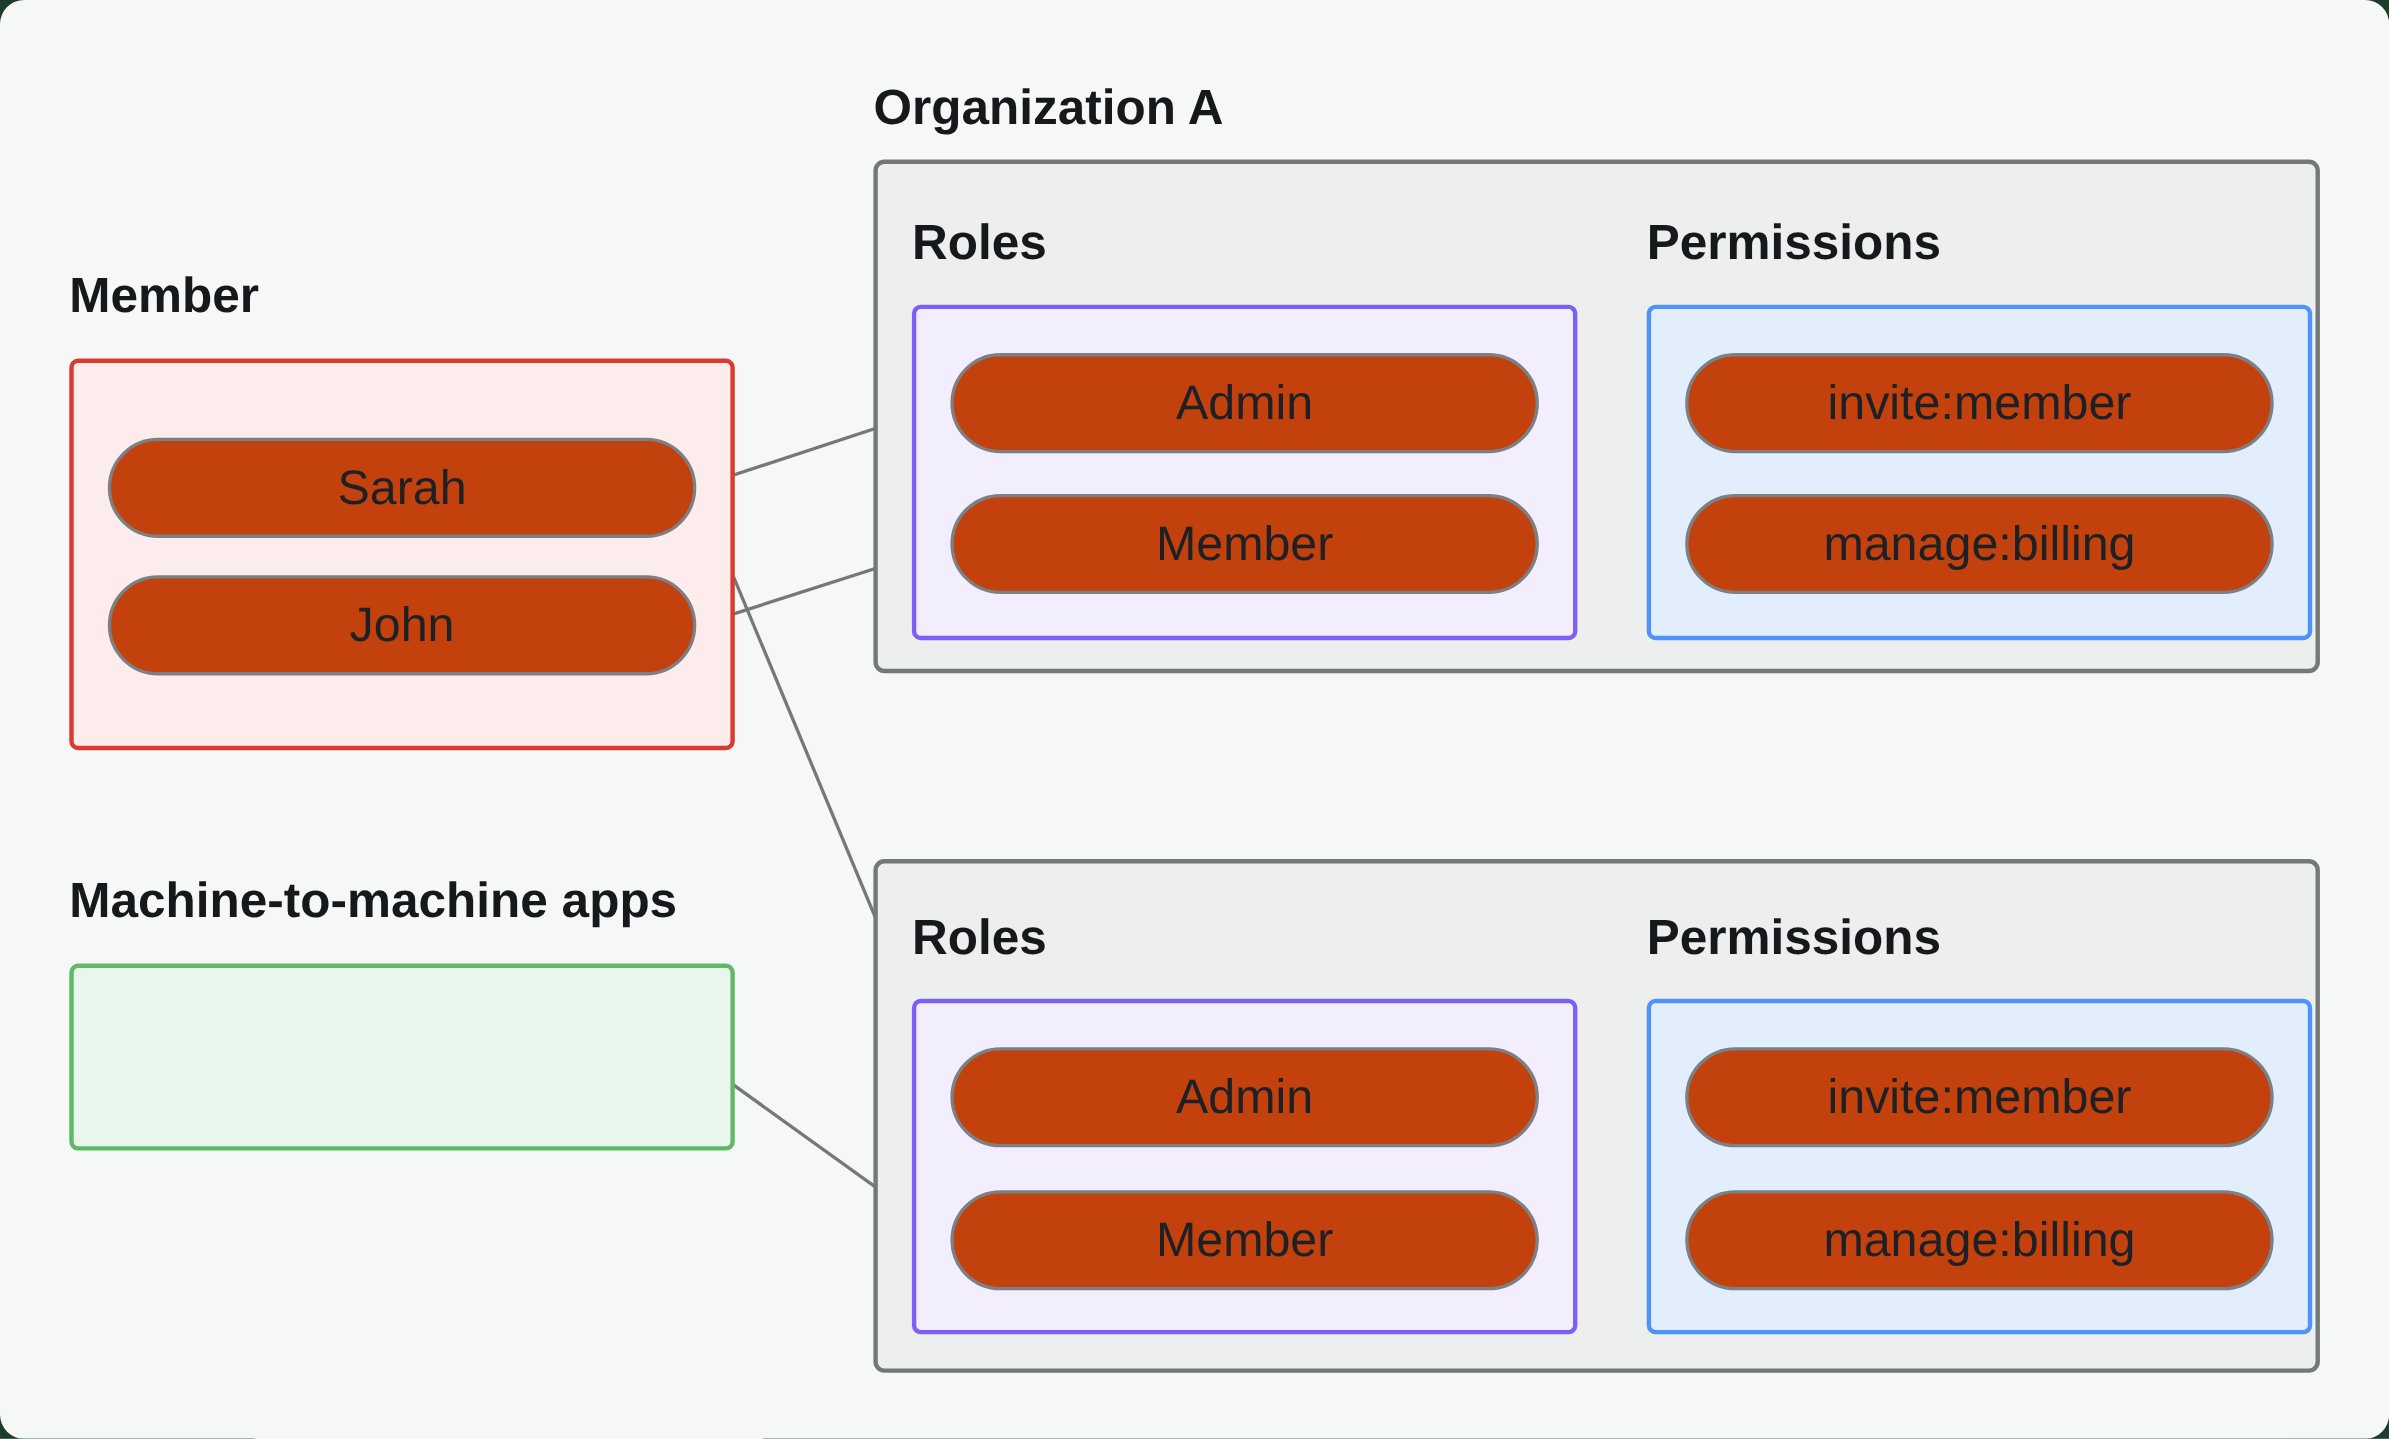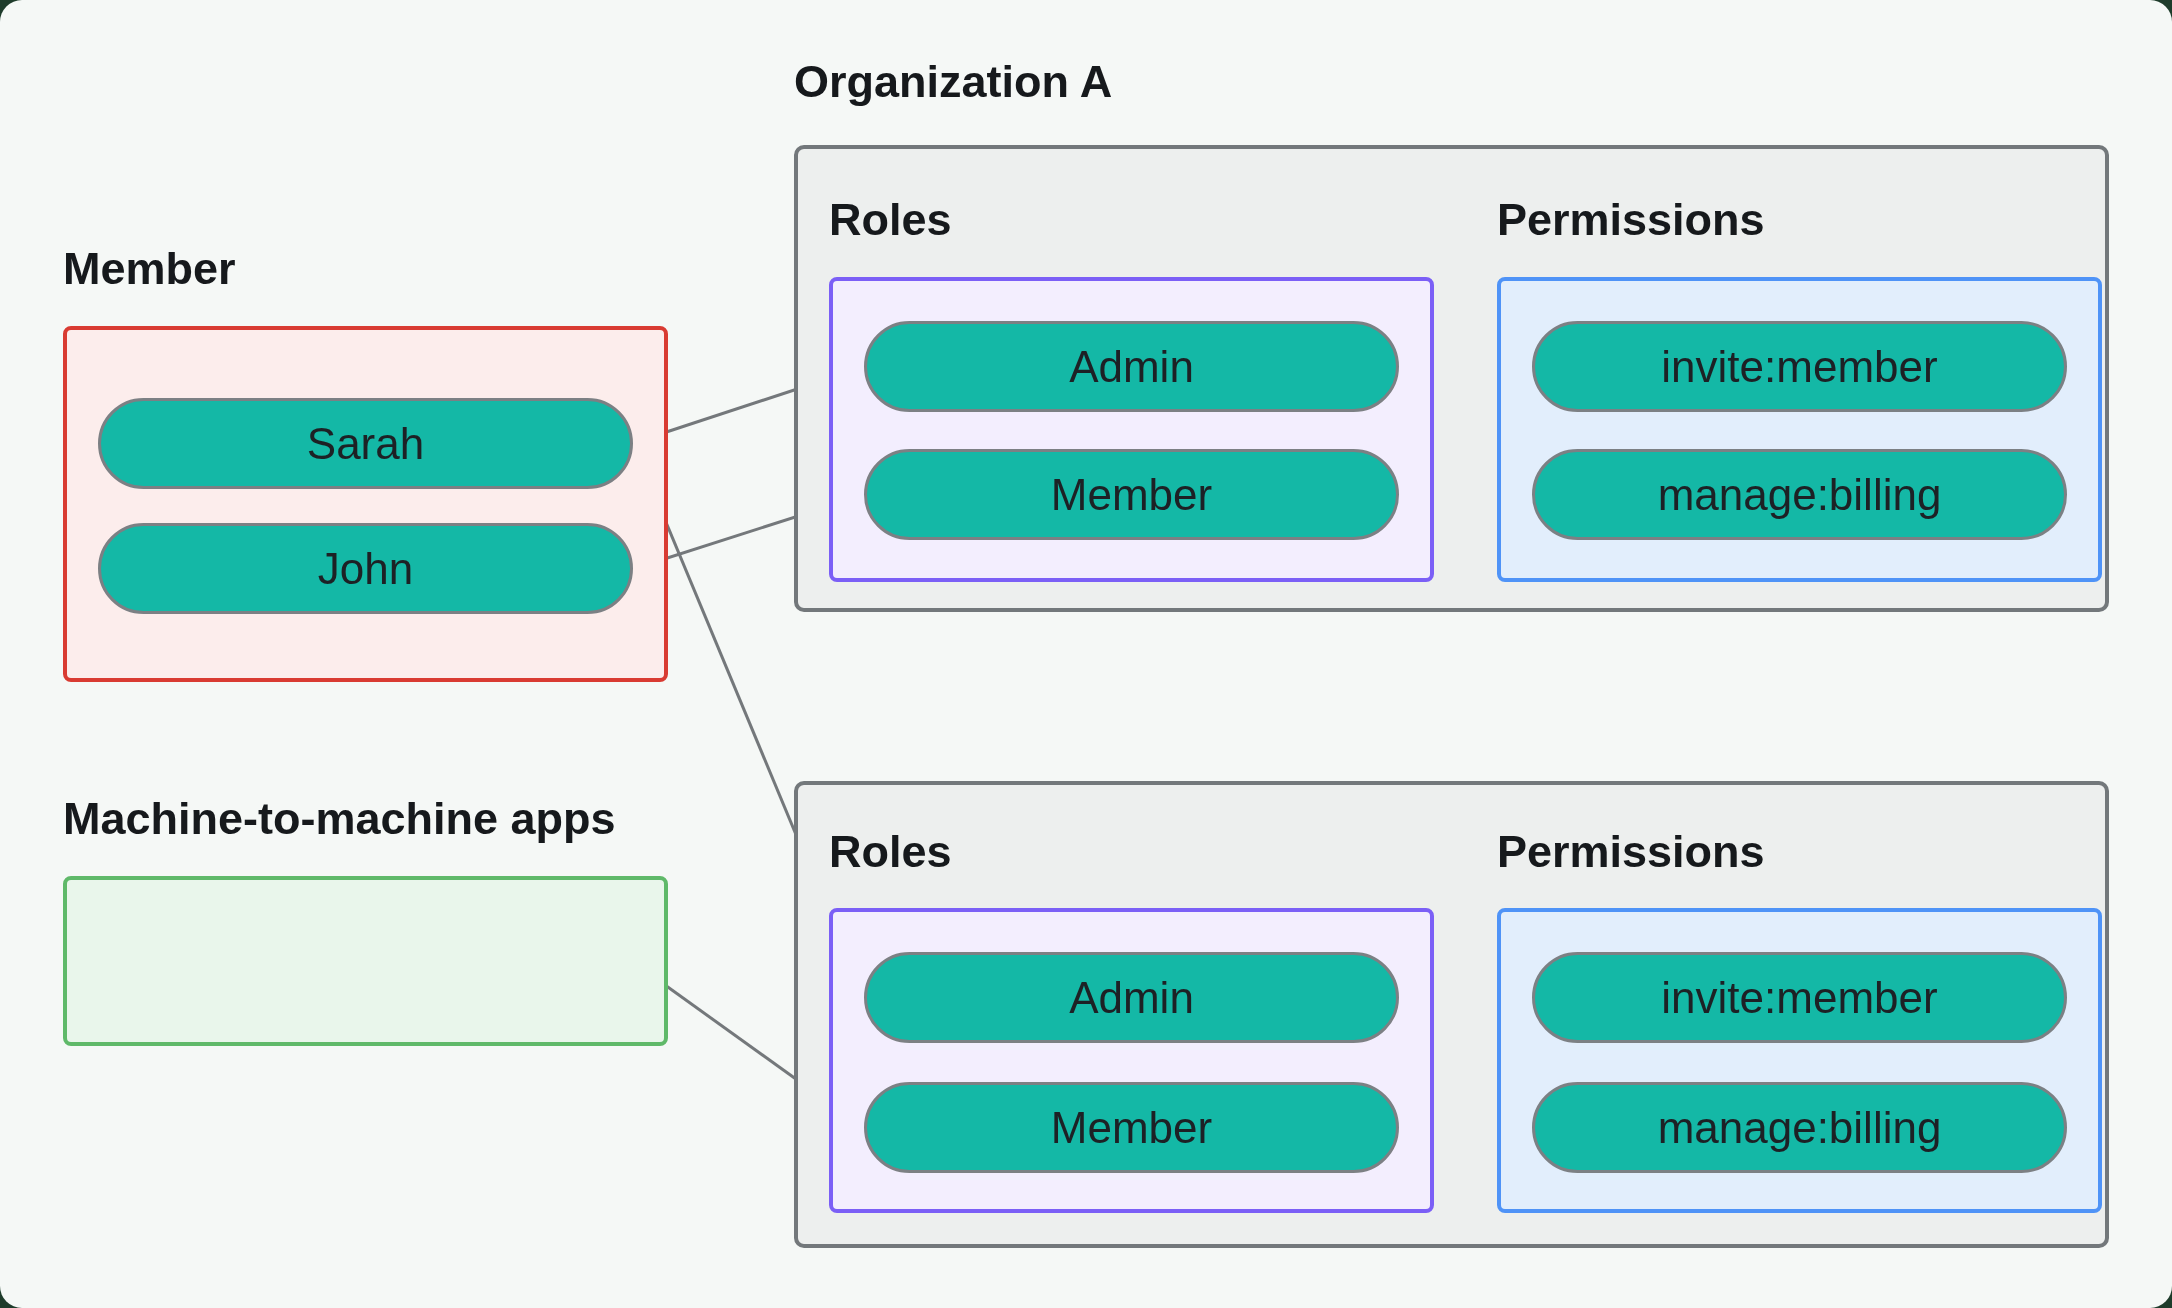--- a/index.html
+++ b/index.html
@@ -26,21 +26,21 @@
   .org-box{border:4px solid #73787b;background:#edefee;border-radius:10px;width:1315px;height:467px;left:794px;}
   .org-a{top:145px;}
   .org-b{top:781px;}
   .roles-box{border:4px solid #7b5ff6;background:#f3eefe;width:605px;height:305px;left:829px;}
   .perms-box{border:4px solid #4f93f7;background:#e2eefc;width:605px;height:305px;left:1497px;}
   .row-a{top:277px;}
   .row-b{top:908px;}
   .pill{
     position:absolute;box-sizing:border-box;
     width:535px;height:91px;border-radius:46px;
-    border:3px solid #7c8084;background:#14b8a6;
+    border:3px solid #7c8084;background:#c2410c;
     display:flex;align-items:center;justify-content:center;
     font-size:44px;font-weight:400;color:#1d2125;white-space:nowrap;
   }
 </style>
 </head>
 <body>
 
 <div class="stage">
 
   <svg class="wires" viewBox="0 0 2172 1308">
@@ -65,21 +65,21 @@
   </svg>
 
   <div class="sec-label" style="left:63px;top:243px;">Member</div>
   <div class="group-box users-box"></div>
   <div class="pill" style="left:98px;top:398px;">Sarah</div>
   <div class="pill" style="left:98px;top:523px;">John</div>
 
   <div class="sec-label" style="left:63px;top:793px;">Machine-to-machine apps</div>
   <div class="group-box m2m-box"></div>
 
-  <div class="sec-label" style="left:794px;top:56px;">Organization A</div>
+  <div class="sec-label" style="left:794px;top:72px;">Organization A</div>
   <div class="group-box org-box org-a"></div>
   <div class="sec-label" style="left:829px;top:194px;">Roles</div>
   <div class="group-box roles-box row-a"></div>
   <div class="pill" style="left:864px;top:321px;">Admin</div>
   <div class="pill" style="left:864px;top:449px;">Member</div>
   <div class="sec-label" style="left:1497px;top:194px;">Permissions</div>
   <div class="group-box perms-box row-a"></div>
   <div class="pill" style="left:1532px;top:321px;">invite:member</div>
   <div class="pill" style="left:1532px;top:449px;">manage:billing</div>
 

